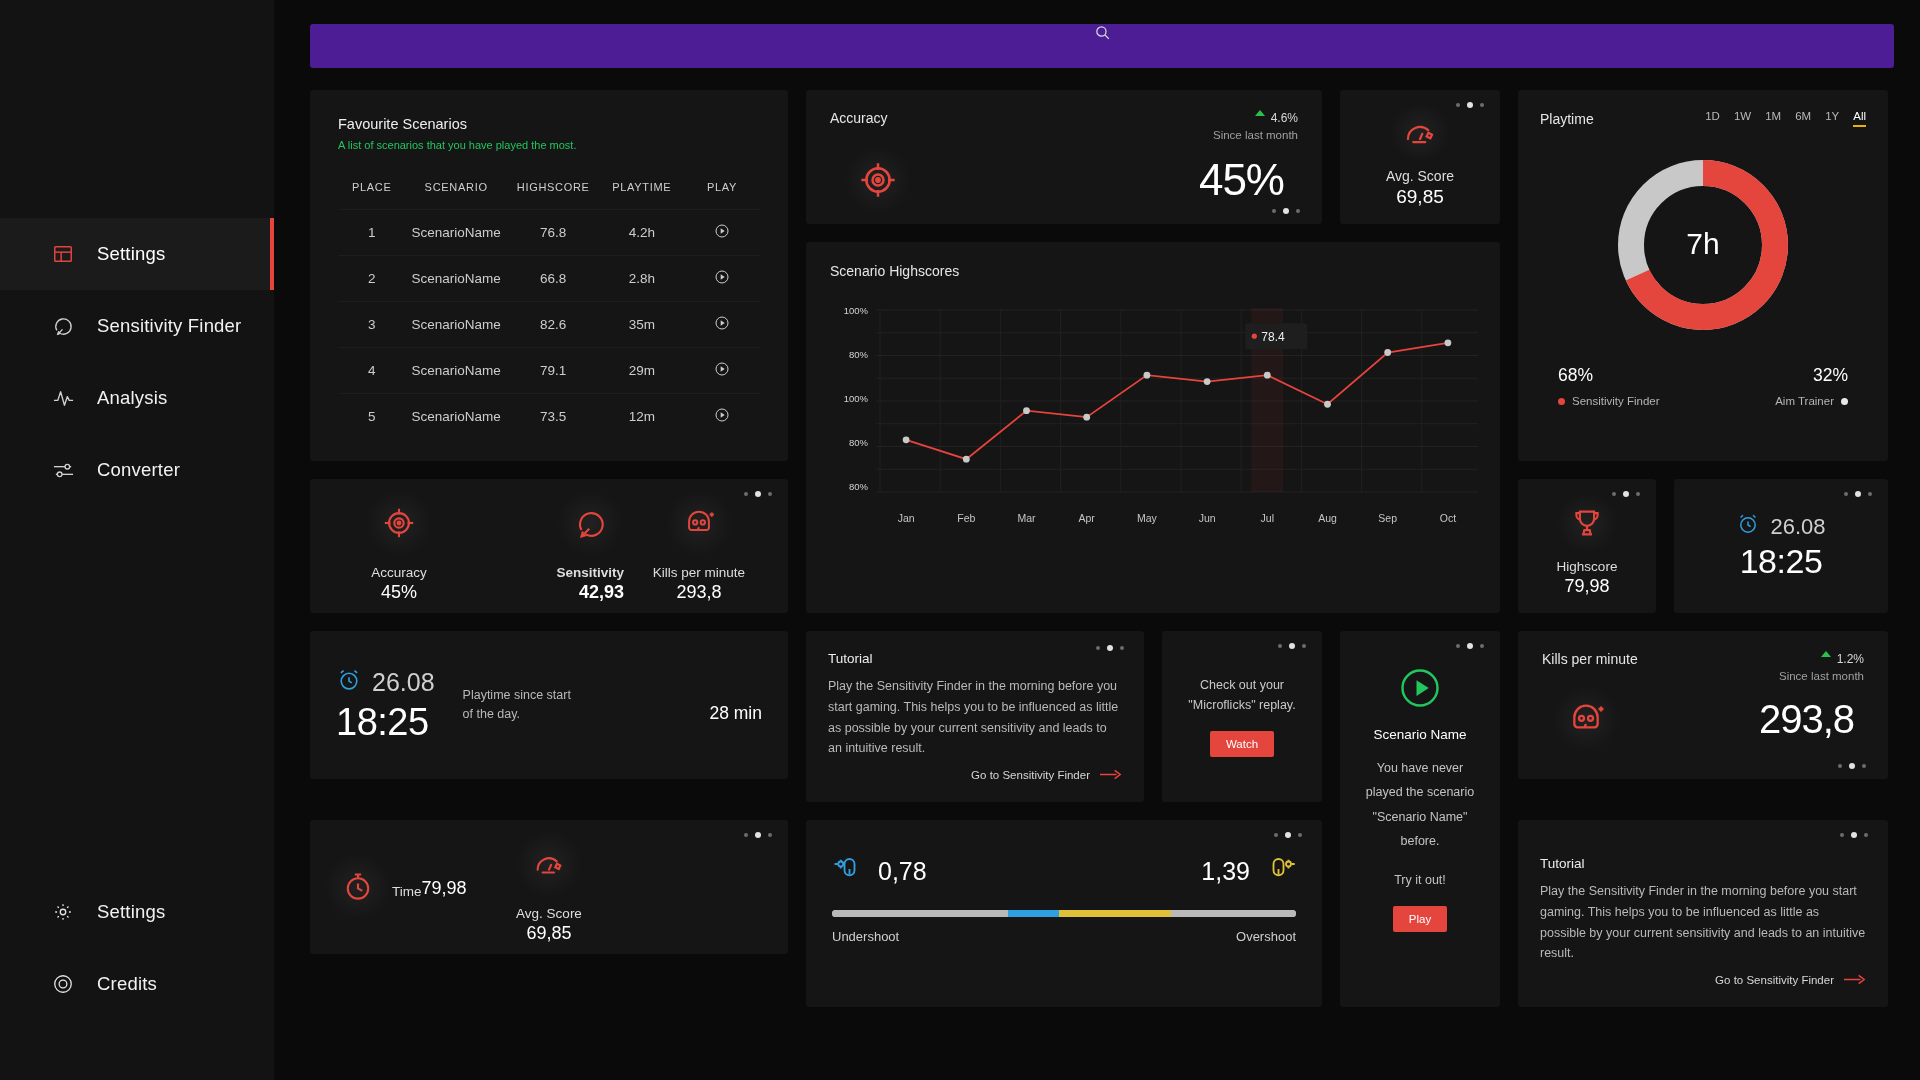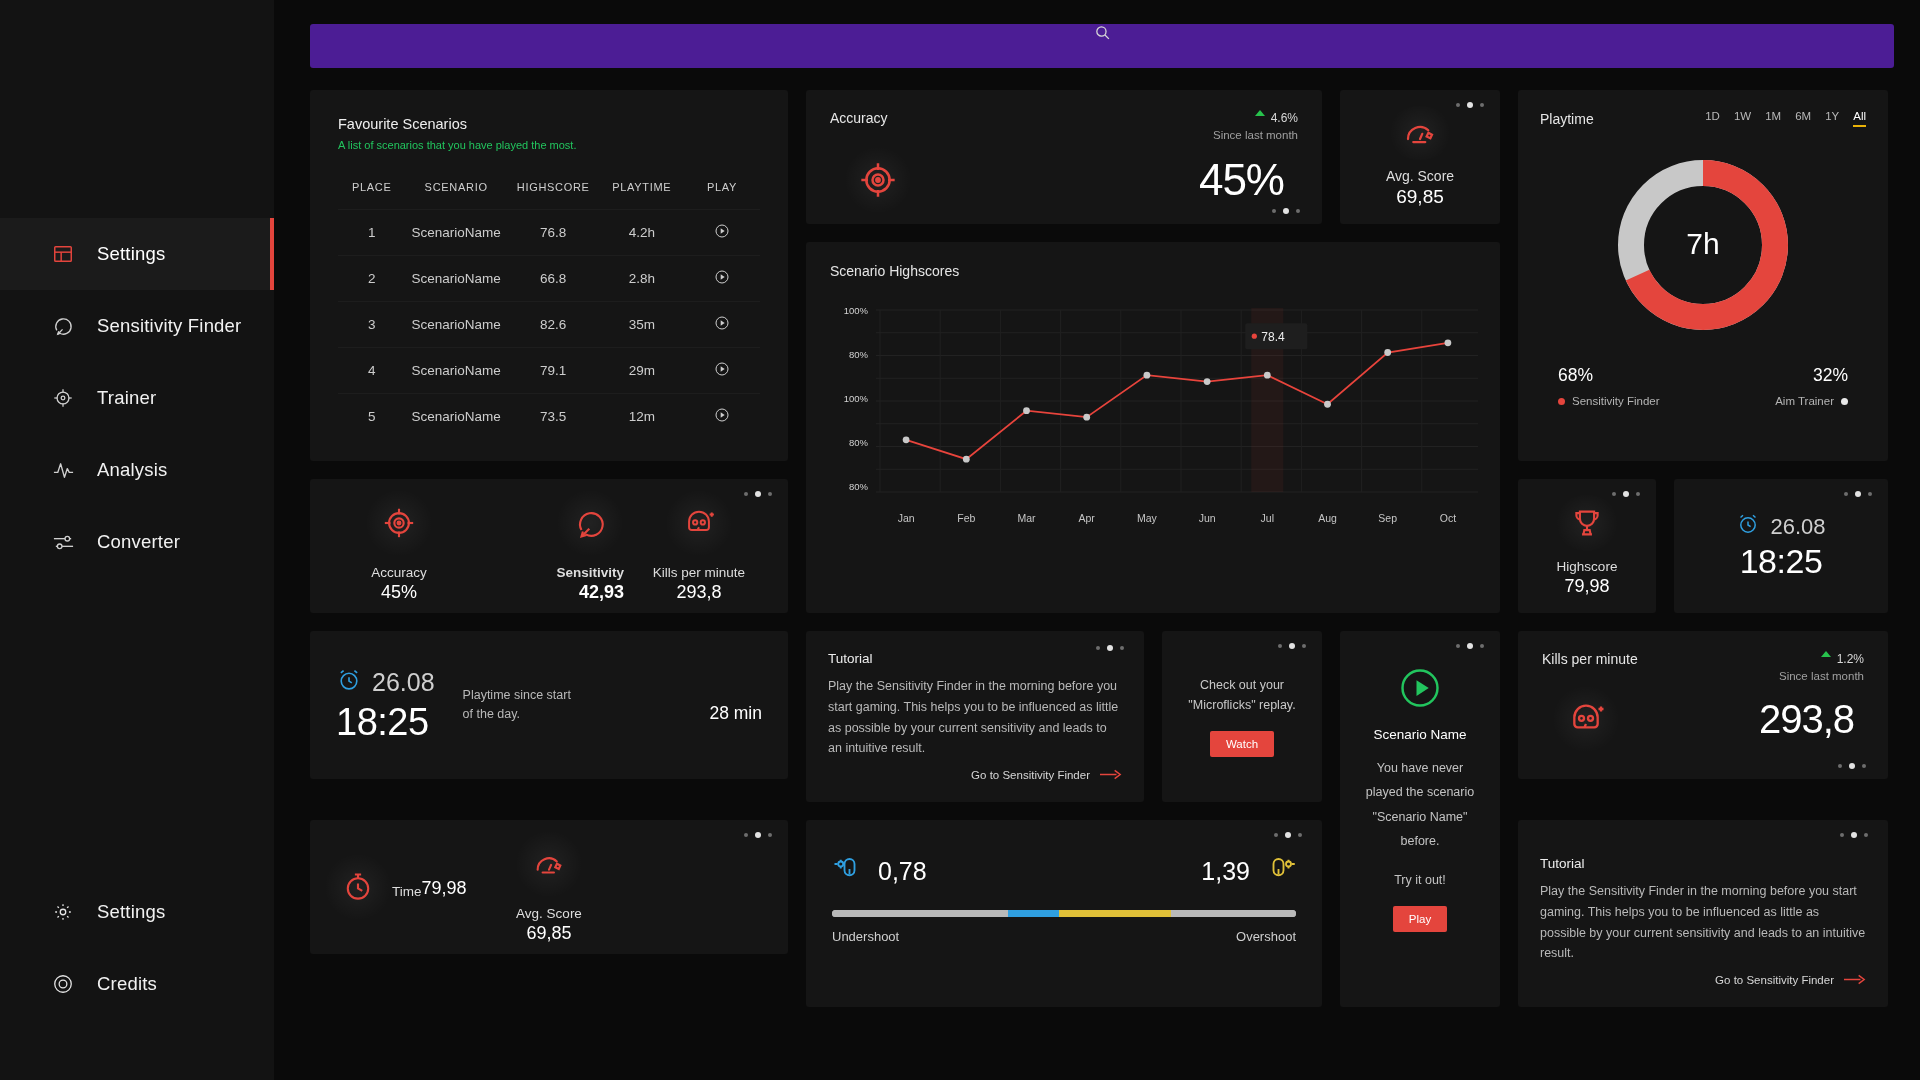--- a/index.html
+++ b/index.html
@@ -217,33 +217,20 @@
       <span class="ico">
         <svg width="23" height="23" viewBox="0 0 24 24" fill="none" stroke="#cfcfcf" stroke-width="1.4">
           <path d="M5 16a8 8 0 1 1 3 3"></path>
             <path d="M9 19l-3 1 1-3"></path>
             <path d="M6 20l5-5"></path>
         </svg>
       </span>
       <span class="lbl">Sensitivity Finder</span>
     </div>
 
-    <div class="nav-item">
-      <span class="ico">
-        <svg width="22" height="22" viewBox="0 0 24 24" fill="none" stroke="#cfcfcf" stroke-width="1.4">
-          <circle cx="12" cy="12" r="6.5"></circle>
-            <circle cx="12" cy="12" r="2"></circle>
-          <line x1="12" y1="2.5" x2="12" y2="6"></line>
-            <line x1="12" y1="18" x2="12" y2="21.5"></line>
-          <line x1="2.5" y1="12" x2="6" y2="12"></line>
-            <line x1="18" y1="12" x2="21.5" y2="12"></line>
-        </svg>
-      </span>
-      <span class="lbl">Trainer</span>
-    </div>
 
     <div class="nav-item">
       <span class="ico">
         <svg width="23" height="23" viewBox="0 0 24 24" fill="none" stroke="#cfcfcf" stroke-width="1.4" stroke-linejoin="round">
           <polyline points="2,14 6,14 9,5 13,19 16,10 18,14 22,14"></polyline>
         </svg>
       </span>
       <span class="lbl">Analysis</span>
     </div>
 

